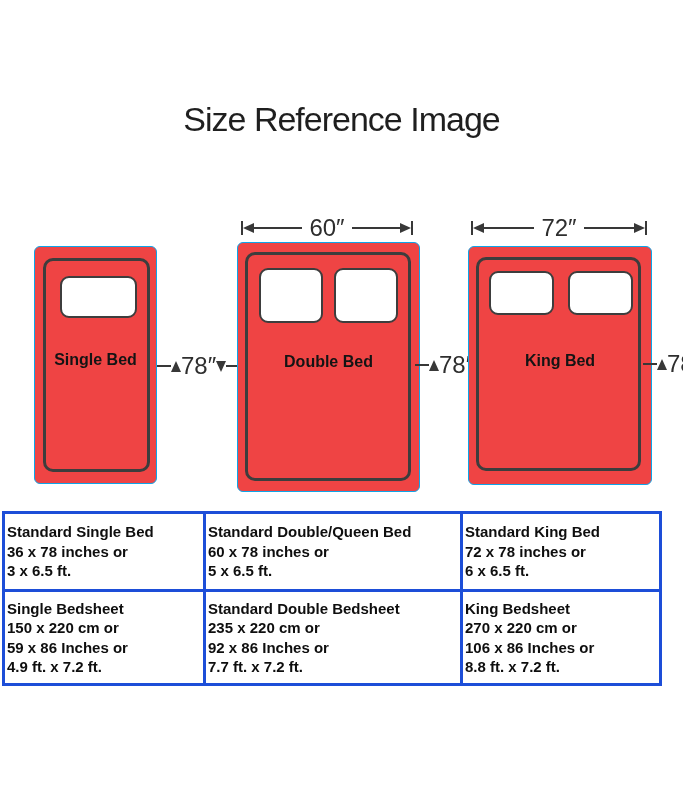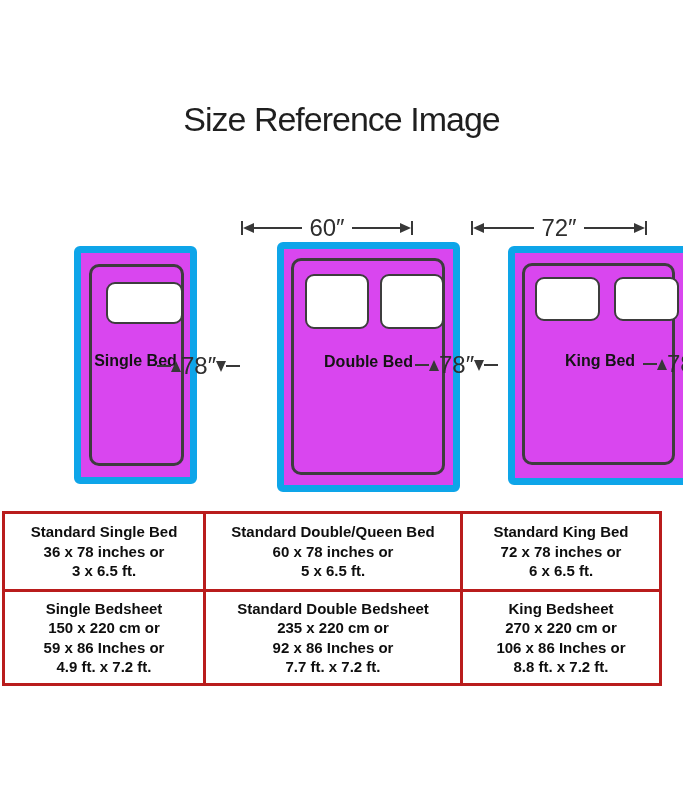--- a/index.html
+++ b/index.html
@@ -17,24 +17,23 @@
   .title {
     position:absolute; top:100px; left:0; width:100%;
     text-align:center;
     font-size:34px; font-weight:400; letter-spacing:-1px;
     color:#1f1f1f;
   }
 
   
   .bed-outer {
     position:absolute;
-    border:7px solid #0ea5e9;
+    border:1px solid #0ea5e9;
     border-radius:6px;
-    background:#d946ef;
-    margin-left:40px;
+    background:#ef4444;
   }
   .bed-inner {
     position:absolute;
     border:3px solid #3d3d3d;
     border-radius:10px;
   }
   .pillow {
     position:absolute;
     border:2px solid #3d3d3d;
     border-radius:9px;
@@ -79,23 +78,23 @@
   .v-arrow .dim-label { padding:5px 0; }
 
   
   .size-table {
     position:absolute; left:2px; top:511px;
     width:657px;
     border-collapse:collapse;
     table-layout:fixed;
   }
   .size-table td {
-    border:3px solid #b91c1c;
+    border:3px solid #1d4ed8;
     vertical-align:middle;
-    text-align:center;
+    text-align:left;
     padding:6px 2px;
     background:#ffffff;
   }
   .size-table tr.row-beds td   { height:78px; }
   .size-table tr.row-sheets td { height:94px; }
   .cell-line {
     font-size:15px; font-weight:bold; color:#0e0e0e;
     line-height:19.5px; white-space:nowrap;
   }
 </style>

